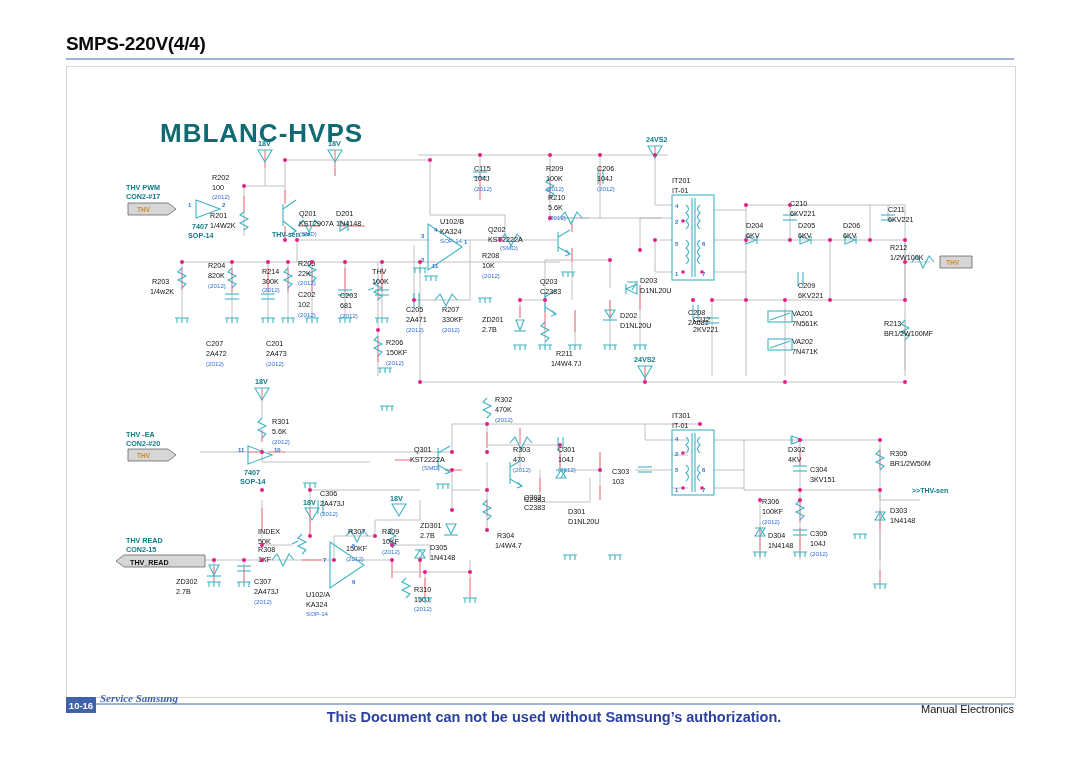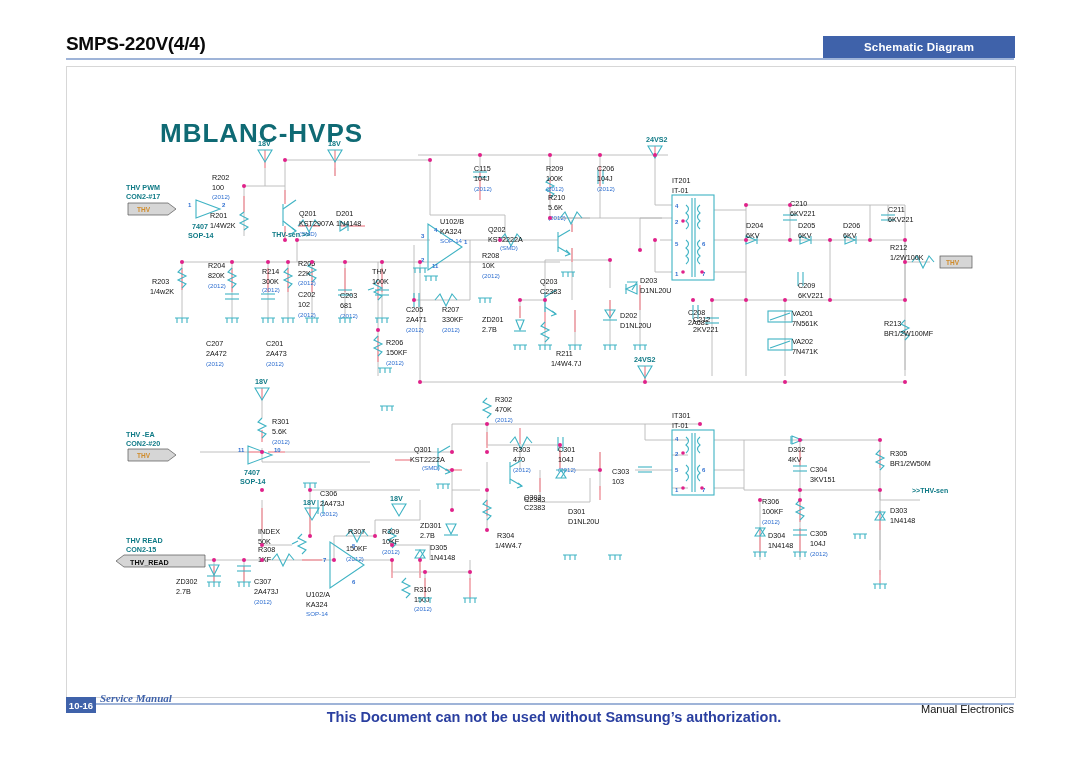--- a/index.html
+++ b/index.html
@@ -82,21 +82,20 @@
   .boxc{stroke:#3fb3c4;stroke-width:1.1;fill:none;}
   .conn{fill:#d6d6d6;stroke:#555;stroke-width:0.7;}
 </style>
 </head>
 <body>
 
 <div class="page">
 
   <div id="page-title">SMPS-220V(4/4)</div>
   <div id="header-rule"></div>
-  <div id="schematic-badge">Schematic Diagram</div>
 
   <div id="diagram-frame"></div>
   <div id="block-title">MBLANC-HVPS</div>
 
   <svg id="schematic-svg" viewBox="0 0 1080 763" xmlns="http://www.w3.org/2000/svg">
 
     <g class="wire">
 
       <path d="M265,168 L265,186"></path>
       <path d="M335,168 L335,176"></path>
@@ -982,17 +981,17 @@
       <circle cx="760" cy="500" r="2"></circle>
         <circle cx="800" cy="500" r="2"></circle>
       <circle cx="487" cy="530" r="2"></circle>
         <circle cx="452" cy="510" r="2"></circle>
     </g>
 
   </svg>
 
   <div id="footer-rule"></div>
   <div id="page-number">10-16</div>
-  <div id="service-manual">Service Manual</div>
+  <div id="service-manual">Service Samsung</div>
   <div id="footer-notice">This Document can not be used without Samsung’s authorization.</div>
   <div id="samsung-electronics">Manual Electronics</div>
 
 </div>
 
 </body></html>

